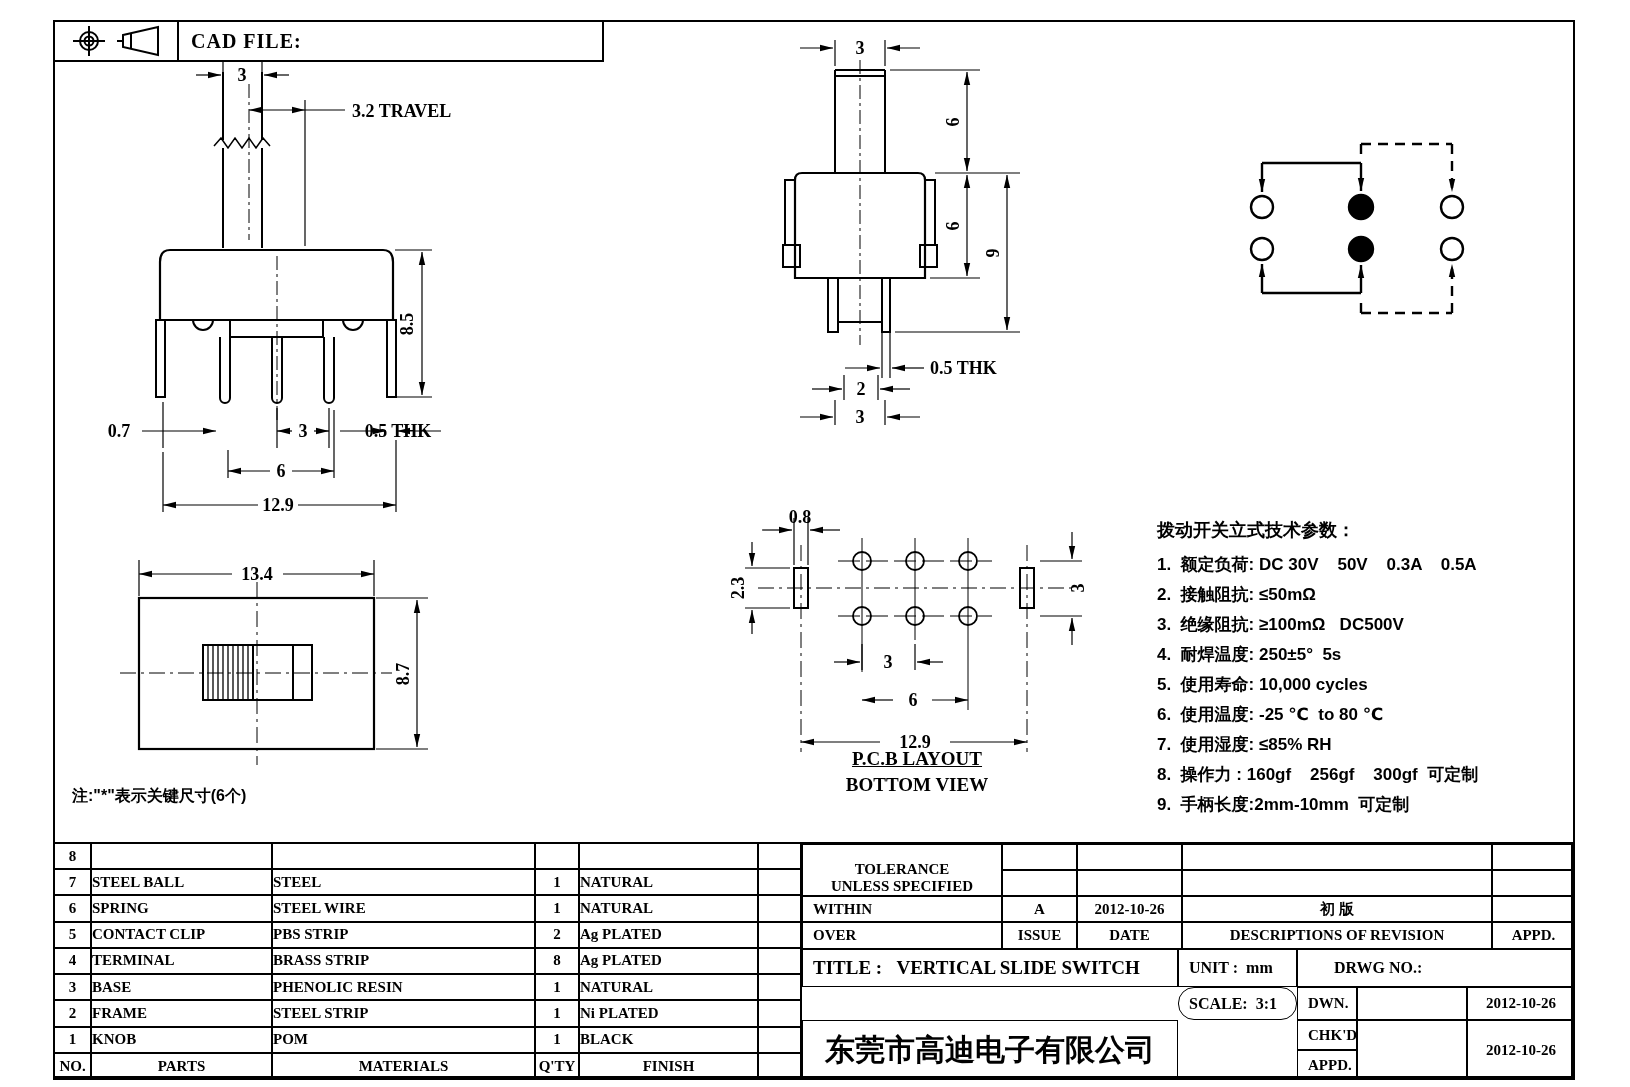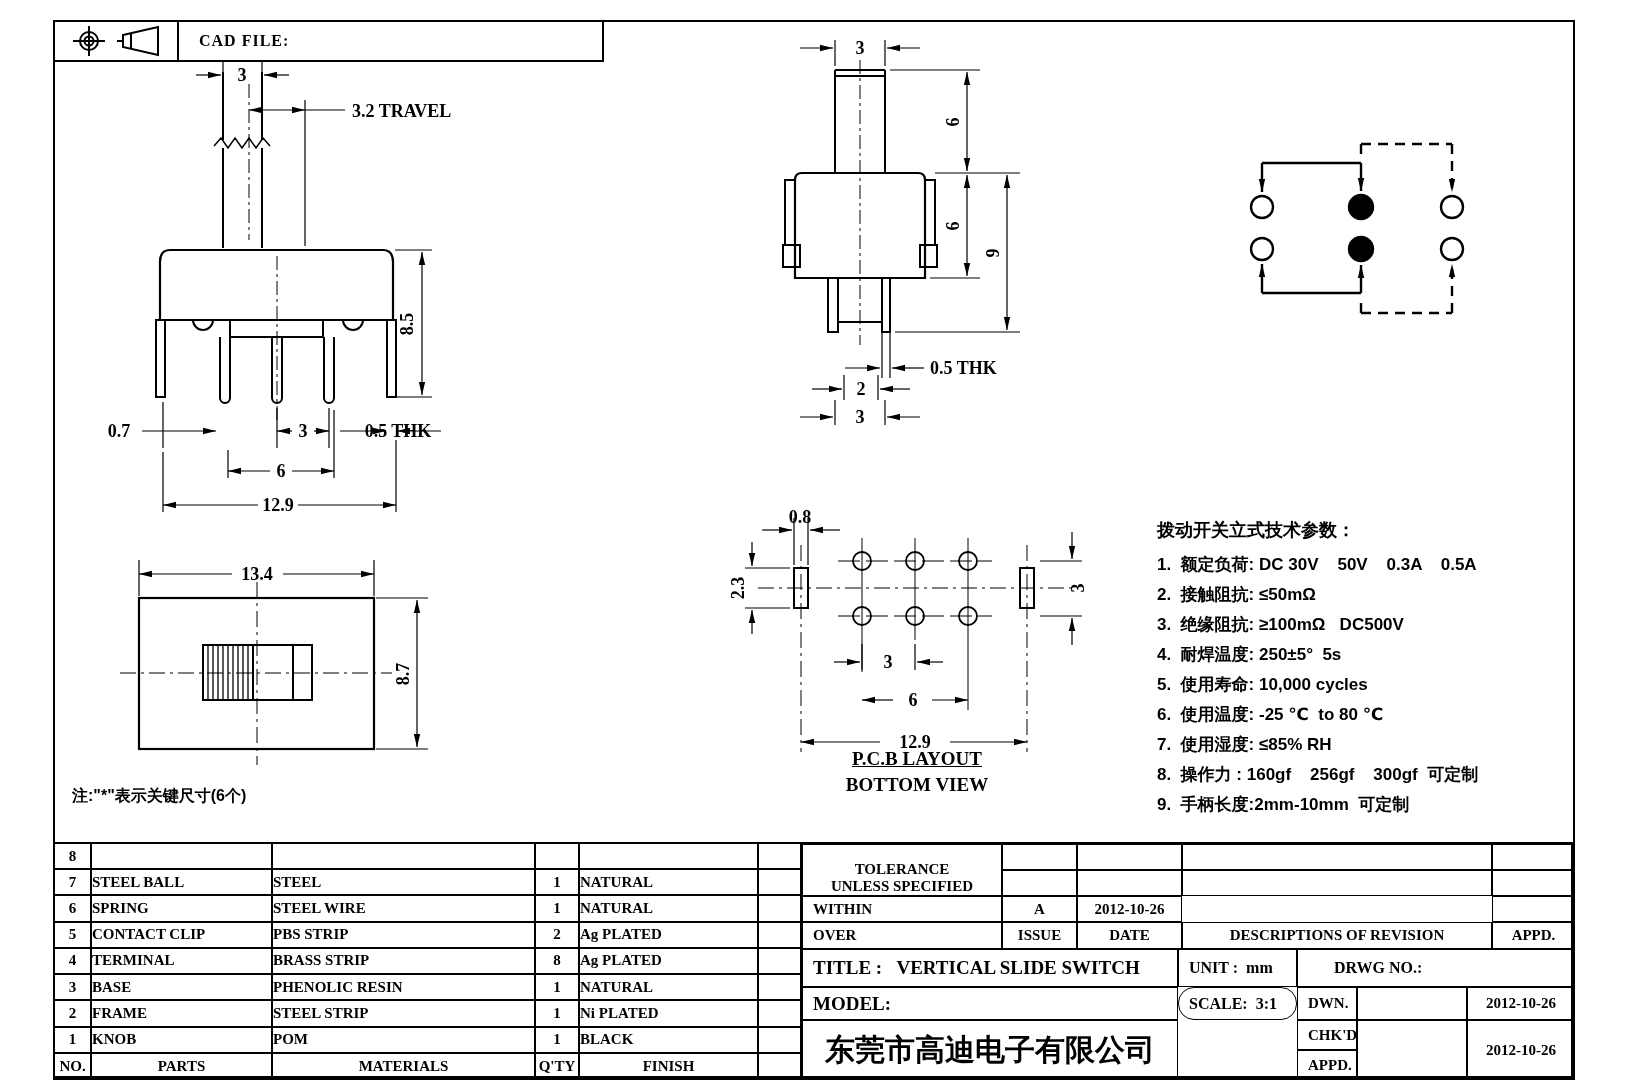--- a/index.html
+++ b/index.html
@@ -2,21 +2,21 @@
 <html><head>
 <meta charset="utf-8">
 <style>
   html,body{margin:0;padding:0;background:#fff;}
   #canvas{position:relative;width:1630px;height:1087px;background:#fff;overflow:hidden;
           font-family:"Liberation Serif","DejaVu Serif",serif;color:#000;}
   .abs{position:absolute;}
   #frame{left:53px;top:20px;width:1518px;height:1056px;border:2.5px solid #000;}
   #cadbox{left:53px;top:20px;width:547px;height:38px;border:2.5px solid #000;display:flex;align-items:center;background:#fff;}
   #cadbox .symwrap{width:122px;height:38px;border-right:2px solid #000;flex:0 0 auto;}
-  #cadlabel{font-size:16px;font-weight:bold;padding-left:20px;letter-spacing:1px;}
+  #cadlabel{font-size:20px;font-weight:bold;padding-left:12px;letter-spacing:1px;}
   #svgdraw{left:0;top:0;width:1630px;height:1087px;}
   #schemlabel{left:1145px;top:342px;width:330px;text-align:center;font-size:21px;font-weight:bold;
               text-decoration:underline;letter-spacing:.5px;}
   #pcblabel1{left:822px;top:748px;width:190px;text-align:center;font-size:19px;font-weight:bold;text-decoration:underline;}
   #pcblabel2{left:822px;top:774px;width:190px;text-align:center;font-size:19px;font-weight:bold;}
   #specs{left:1157px;top:518px;width:405px;font-family:"Liberation Sans","DejaVu Sans",sans-serif;}
   #specs .spec-title{font-size:18px;font-weight:bold;margin-bottom:8px;}
   #specs .spec-item{font-size:17px;font-weight:bold;line-height:30px;white-space:pre;}
   #note{left:72px;top:786px;font-size:16px;font-weight:bold;font-family:"Liberation Sans","DejaVu Sans",sans-serif;}
   
@@ -394,39 +394,39 @@
     <div class="tcell" style="left:1127px;top:0;width:310px;height:26px;"></div>
     <div class="tcell" style="left:1437px;top:0;width:83px;height:26px;"></div>
     <div class="tcell" style="left:947px;top:26px;width:75px;height:26px;"></div>
     <div class="tcell" style="left:1022px;top:26px;width:105px;height:26px;"></div>
     <div class="tcell" style="left:1127px;top:26px;width:310px;height:26px;"></div>
     <div class="tcell" style="left:1437px;top:26px;width:83px;height:26px;"></div>
 
     <div class="tcell l" style="left:747px;top:52px;width:200px;height:26px;">WITHIN</div>
     <div class="tcell c" style="left:947px;top:52px;width:75px;height:26px;">A</div>
     <div class="tcell c" style="left:1022px;top:52px;width:105px;height:26px;">2012-10-26</div>
+    <div class="tcell c" style="left:1127px;top:52px;width:310px;height:26px;font-family:'Liberation Sans',sans-serif;">初  版</div>
     <div class="tcell" style="left:1437px;top:52px;width:83px;height:26px;"></div>
 
     <div class="tcell l" style="left:747px;top:78px;width:200px;height:27px;">OVER</div>
     <div class="tcell c" style="left:947px;top:78px;width:75px;height:27px;">ISSUE</div>
     <div class="tcell c" style="left:1022px;top:78px;width:105px;height:27px;">DATE</div>
     <div class="tcell c" style="left:1127px;top:78px;width:310px;height:27px;">DESCRIPTIONS OF REVISION</div>
     <div class="tcell c" style="left:1437px;top:78px;width:83px;height:27px;">APPD.</div>
 
     <div class="tcell l" style="left:747px;top:105px;width:376px;height:38px;font-size:19px;">
       <span>TITLE :</span>&nbsp;&nbsp;&nbsp;
       <span>VERTICAL SLIDE SWITCH</span>
     </div>
     <div class="tcell l" style="left:1123px;top:105px;width:119px;height:38px;font-size:16px;">
       <span>UNIT :</span>&nbsp;&nbsp;
       <span>mm</span>
     </div>
     <div class="tcell l" style="left:1242px;top:105px;width:278px;height:38px;font-size:16px;padding-left:36px;">DRWG NO.:</div>
 
-    <div class="tcell l" style="left:747px;top:143px;width:376px;height:33px;font-size:19px;">MODEL:</div>
     <div class="tcell l" style="left:1123px;top:143px;width:119px;height:33px;font-size:16px;border-radius:16px;">
       <span>SCALE:</span>&nbsp;&nbsp;
       <span>3:1</span>
     </div>
     <div class="tcell l" style="left:1242px;top:143px;width:60px;height:33px;">DWN.</div>
     <div class="tcell" style="left:1302px;top:143px;width:110px;height:33px;"></div>
     <div class="tcell c" style="left:1412px;top:143px;width:108px;height:33px;">2012-10-26</div>
 
     <div class="tcell c" style="left:747px;top:176px;width:376px;height:60px;font-size:30px;font-family:'Liberation Sans',sans-serif;">东莞市高迪电子有限公司</div>
     <div class="tcell l" style="left:1242px;top:176px;width:60px;height:30px;">CHK'D</div>

